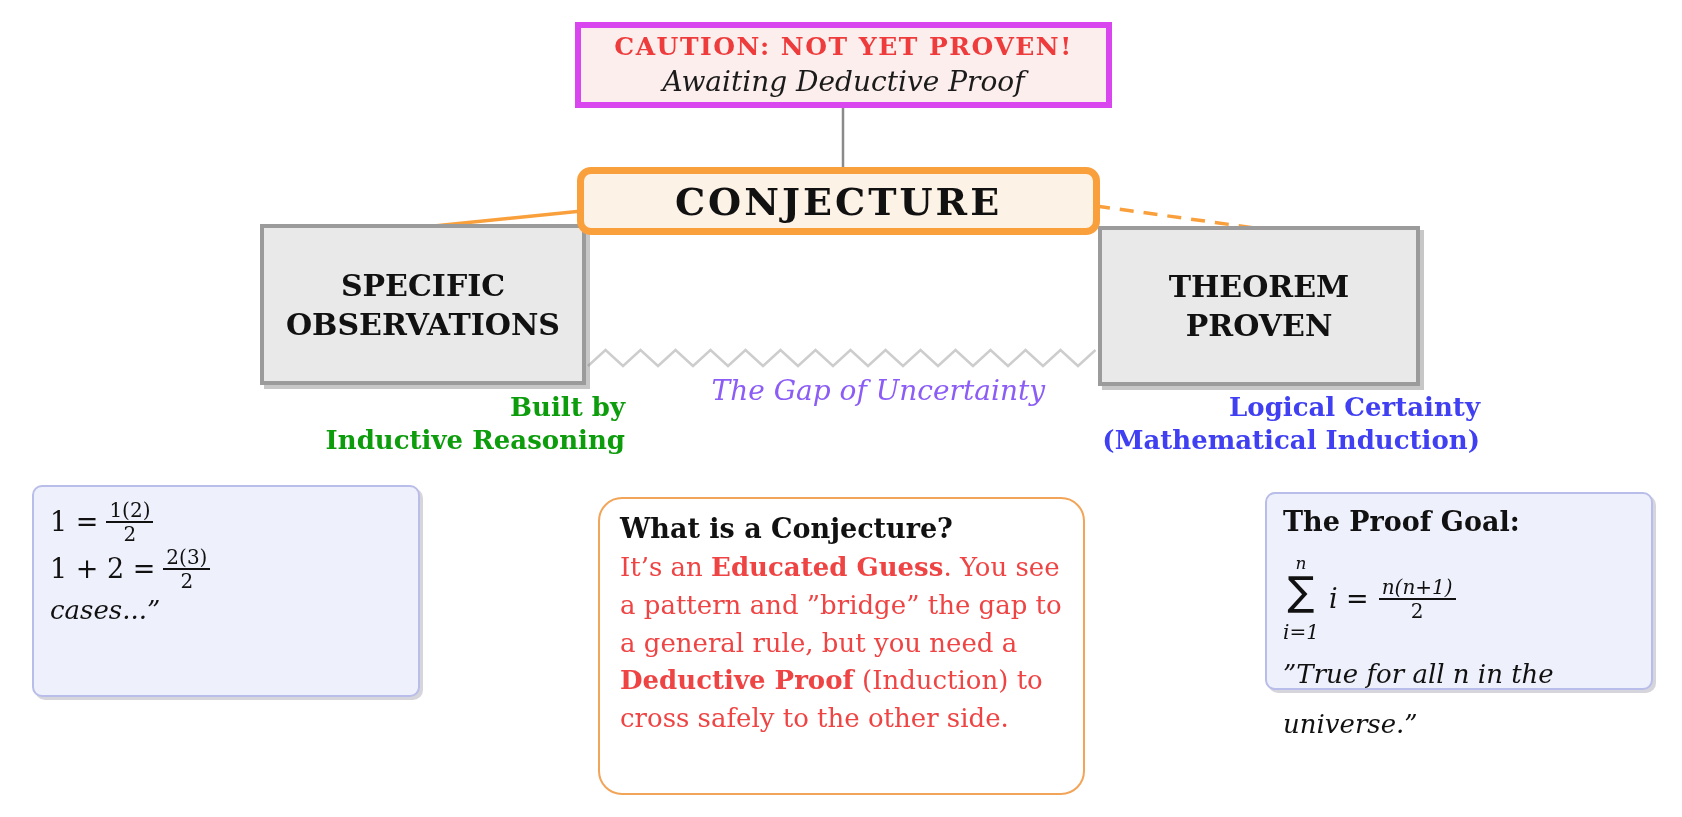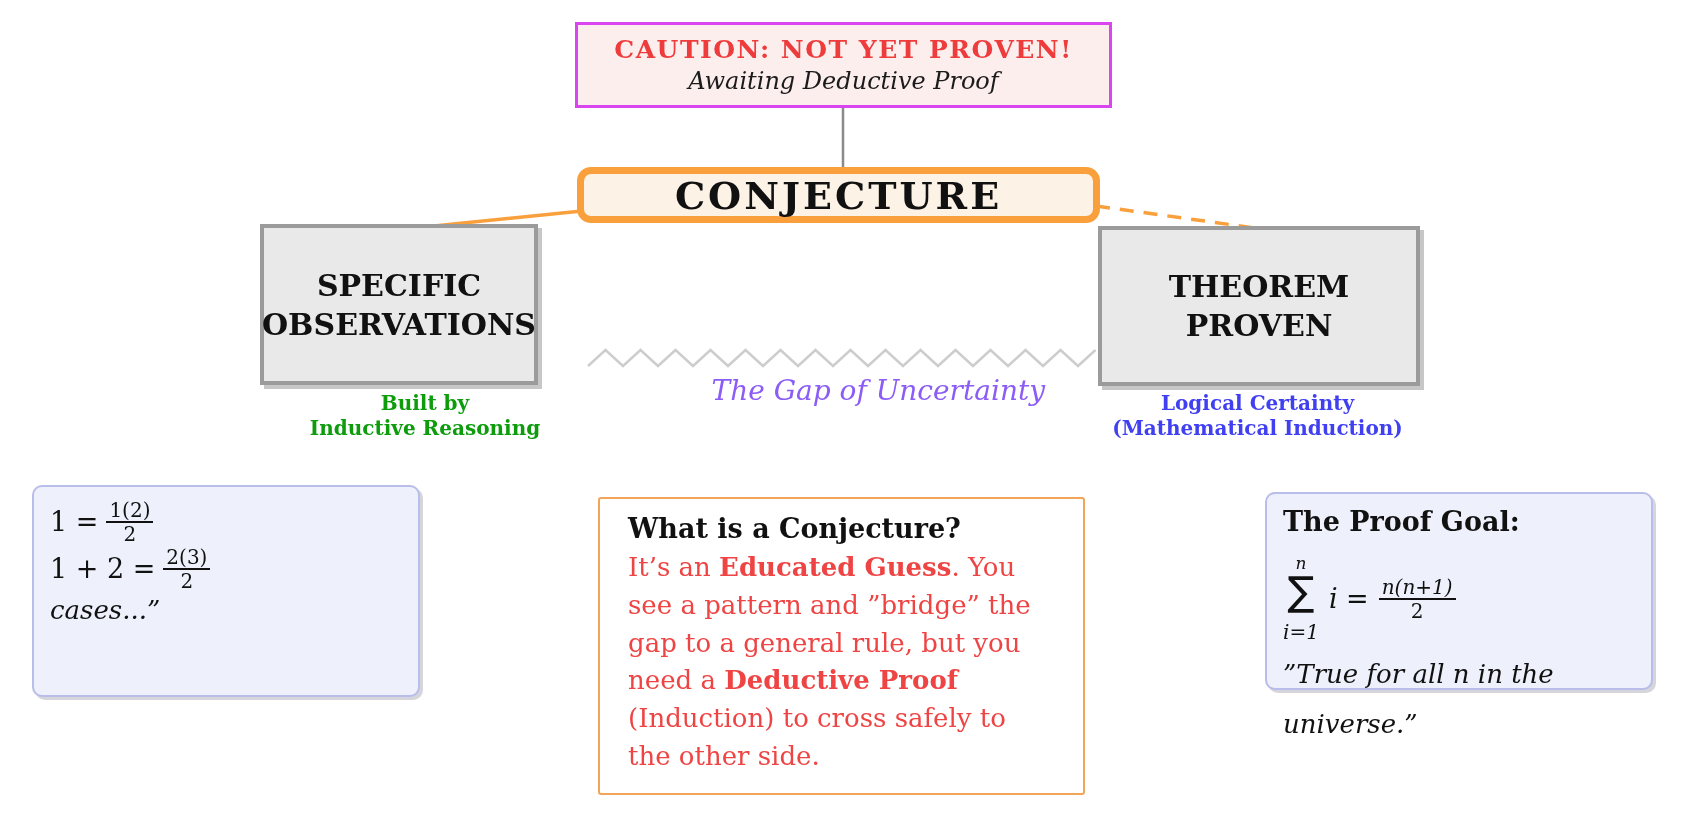--- a/index.html
+++ b/index.html
@@ -8,38 +8,38 @@
     font-family:"DejaVu Serif","Liberation Serif",serif;color:#161616;
     overflow:hidden;
   }
   svg.lines{position:absolute;left:0;top:0;z-index:1;}
 
   .box{position:absolute;box-sizing:border-box;display:flex;flex-direction:column;
        align-items:center;justify-content:center;text-align:center;}
 
   
   .caution{left:575px;top:22px;width:537px;height:86px;z-index:3;
-    background:#fdeeee;border:3px solid #d946ef;}
+    background:#fdeeee;border:6px solid #d946ef;}
   .caution .t1{color:#ee3b3b;font-weight:bold;font-size:25px;letter-spacing:1.5px;line-height:1.3;}
-  .caution .t2{color:#1b1b1b;font-style:italic;font-size:24px;line-height:1.25;}
+  .caution .t2{color:#1b1b1b;font-style:italic;font-size:28px;line-height:1.25;}
 
   
-  .conjecture{left:577px;top:167px;width:523px;height:56px;z-index:3;
+  .conjecture{left:577px;top:167px;width:523px;height:68px;z-index:3;
     background:#fdf2e6;border:7px solid #f9a03c;border-radius:14px;}
   .conjecture .t{font-weight:bold;font-size:38px;letter-spacing:3px;color:#111;}
 
   
   .graybox{z-index:2;background:#e9e9e9;border:4px solid #9b9b9b;
     box-shadow:4px 4px 0 rgba(130,130,130,0.45);}
   .graybox .t{font-weight:bold;font-size:30px;line-height:1.3;color:#111;}
-  .obs{left:260px;top:224px;width:278px;height:161px;text-align:right;}
+  .obs{left:260px;top:224px;width:326px;height:161px;text-align:right;}
   .thm{left:1098px;top:226px;width:322px;height:160px;}
 
   
-  .caption{position:absolute;z-index:2;text-align:center;font-weight:bold;font-size:20px;line-height:1.25;}
+  .caption{position:absolute;z-index:2;text-align:right;font-weight:bold;font-size:26px;line-height:1.25;}
   .caption.green{left:225px;top:391px;width:400px;color:#0c9c0c;}
   .caption.blue{left:1035px;top:391px;width:445px;color:#4040f2;}
 
   
   .gaplabel{position:absolute;z-index:2;left:645px;top:374px;width:400px;text-align:right;
     font-style:italic;font-size:28px;color:#8b5cf6;}
 
   
   .lavbox{z-index:2;background:#eef0fb;border:2px solid #b9bde9;border-radius:10px;
     box-shadow:3px 3px 0 rgba(150,150,165,0.4);
@@ -57,22 +57,22 @@
 
   .sumline{display:flex;align-items:center;gap:10px;margin-top:2px;color:#111;}
   .sumstack{display:inline-flex;flex-direction:column;align-items:center;line-height:1;}
   .sumstack .upper{font-style:italic;font-size:17px;line-height:1;}
   .sumstack .sigma{font-family:"DejaVu Sans","Liberation Sans",sans-serif;font-size:40px;line-height:0.95;}
   .sumstack .lower{font-style:italic;font-size:20px;line-height:1;margin-top:12px;}
   .mvar{font-style:italic;}
 
   
   .defbox{left:598px;top:497px;width:487px;height:298px;z-index:2;background:#ffffff;
-    border:2px solid #f2a558;border-radius:3px;
-    align-items:flex-start;justify-content:flex-start;text-align:left;padding:14px 28px;}
+    border:2px solid #f2a558;border-radius:24px;
+    align-items:flex-start;justify-content:flex-start;text-align:left;padding:14px 20px;}
   .defbox p{margin:4px 0 0 0;font-size:26px;line-height:1.45;color:#ef4444;}
 </style>
 </head>
 <body>
 
 <div class="canvas">
 
   <svg class="lines" width="1682" height="817">
     <line x1="843" y1="106" x2="843" y2="170" stroke="#8a8a8a" stroke-width="2.5"></line>
     <line x1="582" y1="211" x2="424" y2="227" stroke="#f9a03c" stroke-width="3.5"></line>

